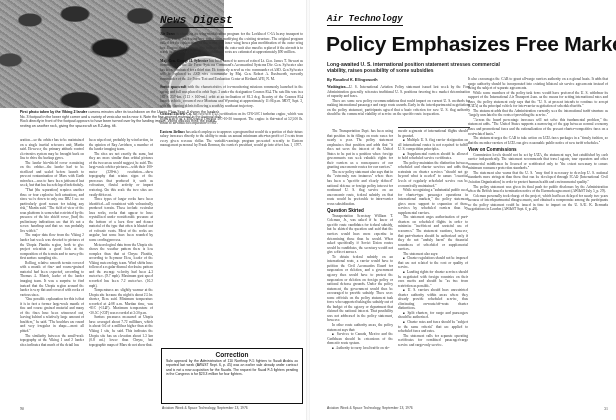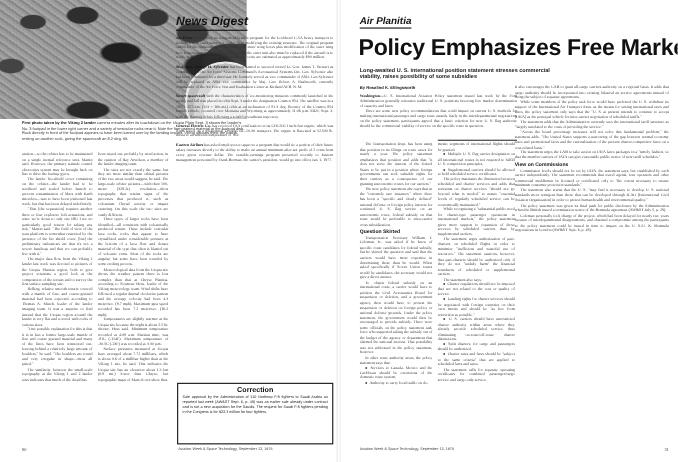--- a/index.html
+++ b/index.html
@@ -29,21 +29,21 @@
 
   .caption { position:absolute; left:20px; top:110px; width:205px; font-family:"Liberation Sans", sans-serif; font-size:3.6px; line-height:4.6px; color:#333; }
   .caption b { font-weight:bold; color:#111; }
 
   .col { position:absolute; font-size:3.6px; line-height:4.55px; color:#333; text-align:justify; }
   .col p { text-indent:5px; margin-bottom:0; }
   .col p.noindent { text-indent:0; }
   .col p.gap { margin-top:4px; }
   .col b { color:#111; }
 
-  .section-head { position:absolute; font-family:Liberation Sans, sans-serif; font-style:italic; font-weight:bold; color:#111; border-bottom:1.2px solid #111; padding-bottom:1px; }
+  .section-head { position:absolute; font-family:Liberation Mono, monospace; font-style:italic; font-weight:bold; color:#111; border-bottom:1.2px solid #111; padding-bottom:1px; }
   #news-digest-title { left:160px; top:14px; font-size:11px; }
   #air-transport-label { left:19px; top:14px; font-size:9px; }
 
   .headline { position:absolute; left:18px; top:32px; font-family:"Liberation Sans", sans-serif; font-weight:bold; font-size:21px; letter-spacing:-0.3px; color:#111; white-space:nowrap; }
   .deck { position:absolute; left:19px; top:61px; width:178px; font-family:"Liberation Sans", sans-serif; font-weight:bold; font-size:5px; line-height:6px; color:#222; }
   .byline { position:absolute; left:19px; top:78px; font-family:"Liberation Sans", sans-serif; font-weight:bold; font-size:3.8px; color:#222; }
   .rule { position:absolute; height:0.8px; background:#333; }
 
   .subhead { font-family:"Liberation Sans", sans-serif; font-weight:bold; font-size:4.6px; color:#111; margin:3px 0 2px; text-indent:0 !important; }
 
@@ -102,21 +102,21 @@
     <div class="txt">Sale approval by the Administration of 110 Northrop F-5 fighters to Saudi Arabia as reported last week (AW&amp;ST Sept. 6, p. 45) was an earlier sale already under contract and is not a new acquisition for the Saudis. The request for Saudi F-5 fighters pending in the Congress is for $23.3 million for four fighters.</div>
   </div>
 
   <div class="pnum" style="left:20px;">90</div>
   <div class="footer" style="left:162px;">Aviation Week &amp; Space Technology, September 13, 1976</div>
 </div>
 
 <div class="gutter"></div>
 
 <div class="page" id="right-page">
-  <div class="section-head" id="air-transport-label">Air Planitia</div>
+  <div class="section-head" id="air-transport-label">Air Technology</div>
   <div class="headline">Policy Emphasizes Free Markets</div>
   <div class="deck">Long-awaited U. S. international position statement stresses commercial viability, raises possibility of some subsidies</div>
   <div class="byline">By Rosalind K. Ellingsworth</div>
 
   <div class="col" style="left:19px; top:85px; width:143px;">
     <p class="noindent"><b>Washington—</b><span>U. S. International Aviation Policy statement issued last week by the Ford Administration generally reiterates traditional U. S. positions favoring free market determination of capacity and fares.</span></p>
     <p>There are some new policy recommendations that could impact on current U. S. methods for making international passenger and cargo route awards. Early in the interdepartmental negotiations on the policy statement, participants agreed that a basic criterion for new U. S. flag authority should be the commercial viability of service on the specific route in question.</p>
   </div>
   <div class="rule" style="left:90px; top:127px; width:72px;"></div>
 

